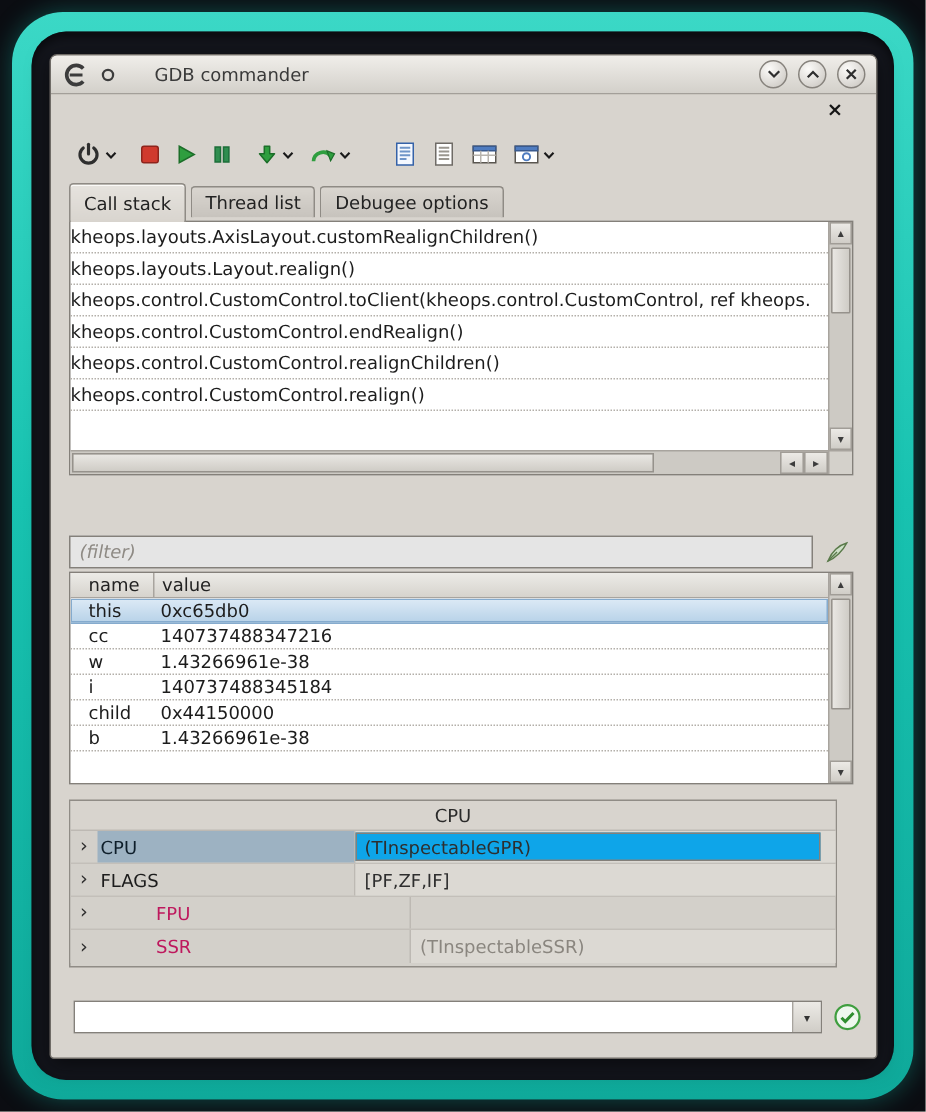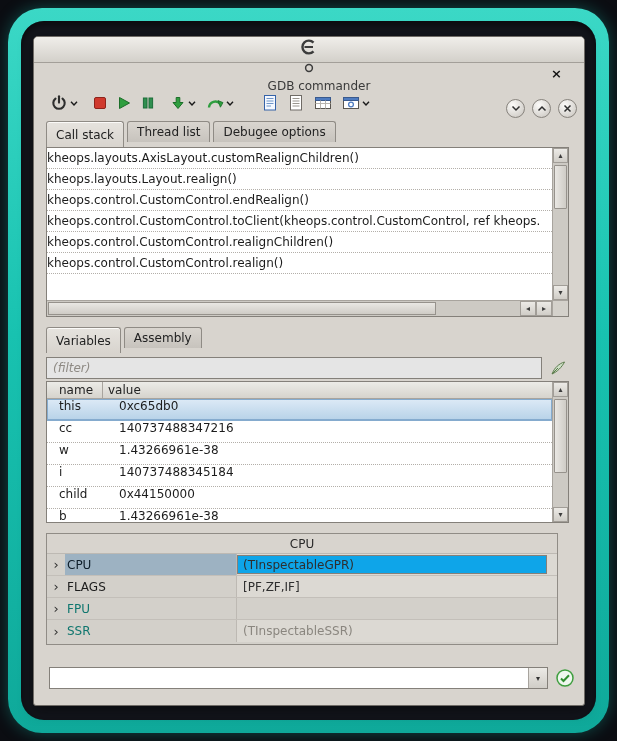--- a/index.html
+++ b/index.html
@@ -30,21 +30,21 @@
   .window {
     position: absolute; left: 33px; top: 36px; width: 552px; height: 670px;
     background: #d8d4ce; border: 1px solid #6f6b66;
     border-radius: 5px 5px 3px 3px;
     box-shadow: 0 4px 14px rgba(0,0,0,.55);
   }
 
   .titlebar {
     height: 26px; display: flex; align-items: center; padding: 0 7px; gap: 6px;
     background: linear-gradient(#f0eeea, #d3d0ca);
-    border-bottom: 1px solid #a39f99; border-radius: 4px 4px 0 0; flex-direction: column;
+    border-bottom: 1px solid #a39f99; border-radius: 4px 4px 0 0;
   }
   .title-text { margin-left: 20px; color: #3a3a3a; }
   .win-btns { margin-left: auto; display: flex; gap: 7px; }
   .tb-btn {
     width: 19px; height: 19px; border-radius: 50%;
     background: radial-gradient(circle at 35% 30%, #fcfbf9, #c7c3bd);
     border: 1px solid #87837d;
     display: flex; align-items: center; justify-content: center;
   }
 
@@ -54,21 +54,21 @@
     font-weight: bold; font-size: 13px; line-height: 13px; color: #141414;
   }
 
   .toolbar { height: 36px; display: flex; align-items: center; padding-left: 16px; }
   .tool { height: 24px; display: flex; align-items: center; justify-content: center; }
   .drop { width: 10px; margin-left: 2px; height: 24px; display: flex; align-items: center; }
   .m8 { margin-left: 8px; } .m10 { margin-left: 10px; }
   .m12 { margin-left: 12px; } .m14 { margin-left: 14px; } .m26 { margin-left: 26px; }
 
   
-  .tabs { position: absolute; left: 12px; height: 26px; display: flex; align-items: flex-start; z-index: 2; }
+  .tabs { position: absolute; left: 12px; height: 26px; display: flex; align-items: center; z-index: 2; }
   #tabs1 { top: 84px; } #tabs2 { top: 290px; }
   .tab {
     height: 21px; padding: 3px 9px 0;
     background: linear-gradient(#d9d5cf, #c7c3bd);
     border: 1px solid #8f8b85; border-bottom: none;
     border-radius: 3px 3px 0 0; margin-right: 3px; color: #222;
     white-space: nowrap;
   }
   .tab.active {
     height: 26px; padding-top: 6px; margin-bottom: -1px;
@@ -90,23 +90,22 @@
   .cs-header-label { padding-left: 12px; }
 
   .cs-row {
     width: calc(100% - 16px); height: 21px; line-height: 20px; 
     border-bottom: 1px dotted #b3afa9; white-space: nowrap; overflow: hidden;
   }
 
   .vh-name { width: 55px; padding-left: 12px; }
   .vh-value { flex: 1; height: 100%; display: flex; align-items: center; padding-left: 5px; border-left: 1px solid #a8a49e; }
   .var-row {
-    display: flex; width: calc(100% - 16px); height: 22px; align-items: flex-start;
+    display: flex; width: calc(100% - 16px); height: 17px; align-items: center;
     border-bottom: 1px dotted #b3afa9;
-    gap: 12px;
   }
   .var-name { width: 55px; padding-left: 12px; }
   .var-value { flex: 1; padding-left: 5px; }
   .var-row.selected {
     background: linear-gradient(#ddeaf6, #b7d2e8);
     box-shadow: inset 0 0 0 1px #85abce;
     border-bottom: 1px solid #85abce;
   }
 
   
@@ -165,21 +164,21 @@
     background: #d8d4ce; border-bottom: 1px solid #bdb9b3;
   }
   .cpu-row { display: flex; height: 22px; align-items: stretch; border-bottom: 1px solid #c3bfb9; background: #d3d0ca; }
   .cpu-row:last-child { border-bottom: none; }
   .cpu-exp { width: 18px; display: flex; align-items: center; justify-content: center; color: #2e2e2e; font-size: 13px; line-height: 13px; }
   .cpu-name { width: 172px; display: flex; align-items: center; padding-left: 2px; border-right: 1px solid #bdb9b3; }
   .cpu-name.sel { background: #9db2c2; color: #0e1e2a; }
   .cpu-val { flex: 1; display: flex; align-items: center; padding-left: 6px; background: #dcd9d3; color: #2e2e2e; }
   .cpu-val.editor-wrap { padding: 1px 10px 1px 0; background: #dcd9d3; }
   .cpu-editor { flex: 1; height: 100%; background: #0ea5e9; border: 1px solid #84807a; display: flex; align-items: center; padding-left: 5px; }
-  .cpu-row.disabled .cpu-name { color: #0f766e; }
+  .cpu-row.disabled .cpu-name { color: #be185d; margin-left: 37px; }
   .cpu-row.disabled .cpu-val { color: #8a867f; }
 
   
   .combo {
     position: absolute; left: 15px; top: 630px; width: 499px; height: 22px;
     background: #fff; border: 1px solid #84807a; display: flex;
   }
   .combo-input { flex: 1; border: none; outline: none; padding: 0 5px; font: 12px "DejaVu Sans", sans-serif; background: transparent; }
   .combo-btn {
     width: 19px; border-left: 1px solid #a8a49e;
@@ -318,46 +317,42 @@
 
   <div class="tabs" id="tabs1">
     <span class="tab active">Call stack</span>
     <span class="tab">Thread list</span>
     <span class="tab">Debugee options</span>
   </div>
 
   <div class="panel" id="callstack-panel">
     <div class="cs-row">kheops.layouts.AxisLayout.customRealignChildren()</div>
     <div class="cs-row">kheops.layouts.Layout.realign()</div>
+    <div class="cs-row">kheops.control.CustomControl.toClient(kheops.control.CustomControl, ref kheops.</div>
     <div class="cs-row">kheops.control.CustomControl.endRealign()</div>
-    <div class="cs-row">kheops.control.CustomControl.toClient(kheops.control.CustomControl, ref kheops.</div>
     <div class="cs-row">kheops.control.CustomControl.realignChildren()</div>
     <div class="cs-row">kheops.control.CustomControl.realign()</div>
 
     <div class="vscroll" id="cs-vscroll">
       <span class="sb-btn">▴</span>
       <span class="sb-track">
         <span class="sb-thumb" id="cs-thumb"></span>
       </span>
       <span class="sb-btn">▾</span>
     </div>
     <div class="hscroll">
       <span class="h-track">
         <span class="h-thumb"></span>
       </span>
       <span class="sb-btn h">◂</span>
       <span class="sb-btn h">▸</span>
     </div>
     <div class="sb-corner"></div>
   </div>
 
-  <div class="tabs" id="tabs2">
-    <span class="tab active">Variables</span>
-    <span class="tab">Assembly</span>
-  </div>
 
   <div class="filter-row">
     <input class="filter-input" type="text" placeholder="(filter)" style="">
     <span class="filter-icon-btn">
       <svg width="18" height="18" viewBox="0 0 18 18">
           <path d="M3 15C8 13 13 8 15.5 3 10 4.5 5.5 9 3.5 14z" fill="#cfe0c8" stroke="#5a7a4a"></path>
           <path d="M3 15l6-6" stroke="#5a7a4a" fill="none"></path>
         </svg>
     </span>
   </div>

